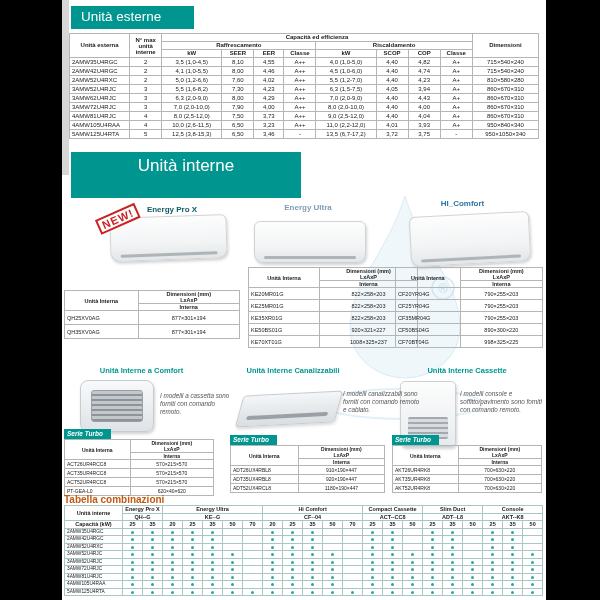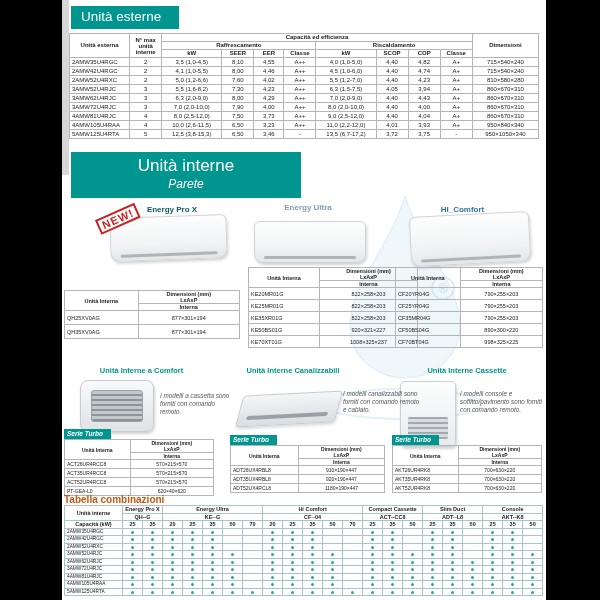--- a/index.html
+++ b/index.html
@@ -6,40 +6,40 @@
   .stage{position:relative;width:600px;height:600px;background:#000;overflow:hidden;
          font-family:"Liberation Sans",sans-serif;-webkit-font-smoothing:antialiased;}
   .page{position:absolute;left:62px;top:0;width:484px;height:600px;background:#ffffff;}
   .edge-strip{position:absolute;left:0;top:0;width:7px;height:175px;background:#d6d6d6;}
 
   
   .wm{position:absolute;left:228px;top:188px;width:232px;height:242px;opacity:.5;pointer-events:none;}
 
   
   .sec1-title{position:absolute;left:9px;top:6px;background:#00968f;color:#fff;
-              font-size:13.5px;padding:3px 18px 5px 10px;}
+              font-size:13.5px;padding:3px 33px 5px 10px;}
   table{border-spacing:0;}
   .outdoor{position:absolute;left:7px;top:33px;width:470px;border-collapse:collapse;
            table-layout:fixed;font-size:6px;color:#222;text-align:center;}
   .outdoor th,.outdoor td{border:1px solid #b5b5b5;padding:0;line-height:7px;height:7px;
            overflow:hidden;white-space:nowrap;}
   .outdoor th{font-weight:bold;}
   .outdoor th.wrap{white-space:normal;line-height:6px;}
   .outdoor tbody td{height:8px;}
   .mdl{text-align:left;padding-left:2px !important;}
 
   
   .sec2-box{position:absolute;left:9px;top:152px;width:230px;height:46px;background:#00968f;
             color:#fff;text-align:center;}
   .sec2-main{font-size:17px;margin-top:4px;}
   .sec2-sub{font-size:12px;font-style:italic;margin-top:1px;}
   .ptitle{position:absolute;font-weight:bold;font-size:8px;text-align:center;}
   .prox{left:40px;top:205px;width:140px;color:#0d5c63;}
   .ultra{left:186px;top:203px;width:120px;color:#7f9db9;}
-  .hicom{left:333px;top:205px;width:135px;color:#2e74a8;}
+  .hicom{left:333px;top:199px;width:135px;color:#2e74a8;}
 
   .ac{position:absolute;background:linear-gradient(180deg,#fdfdfd 0%,#f2f4f5 60%,#e4e7e9 100%);
       border:1px solid #d0d3d6;border-radius:6px 6px 9px 9px;box-shadow:1px 2px 3px rgba(0,0,0,.18);}
   .ac .vent{position:absolute;left:8%;right:8%;bottom:3px;height:3px;background:#aeb4b8;border-radius:2px;}
   .img-prox{left:48px;top:216px;width:115px;height:42px;transform:rotate(-2deg);}
   .img-ultra{left:192px;top:221px;width:110px;height:40px;}
   .img-hicom{left:348px;top:214px;width:118px;height:48px;transform:rotate(-3deg);}
   .new-stamp{position:absolute;left:-14px;top:-8px;transform:rotate(-22deg);border:2px solid #cc2222;
       color:#cc2222;font-weight:bold;font-size:11px;padding:0 3px;background:rgba(255,255,255,.85);
       letter-spacing:1px;}
@@ -267,21 +267,20 @@
             <td class="">3,72</td>
             <td class="">3,75</td>
             <td class="">-</td>
             <td class="">950×1050×340</td>
           </tr>
         </tbody>
     </table>
 
     <div class="sec2-box">
       <div class="sec2-main">Unità interne</div>
-      <div class="sec2-sub">Parete</div>
     </div>
 
     <div class="ptitle prox">Energy Pro X</div>
     <div class="ptitle ultra">Energy Ultra</div>
     <div class="ptitle hicom">HI_Comfort</div>
 
     <div class="ac img-prox">
       <div class="vent"></div>
       <div class="new-stamp">NEW!</div>
     </div>

